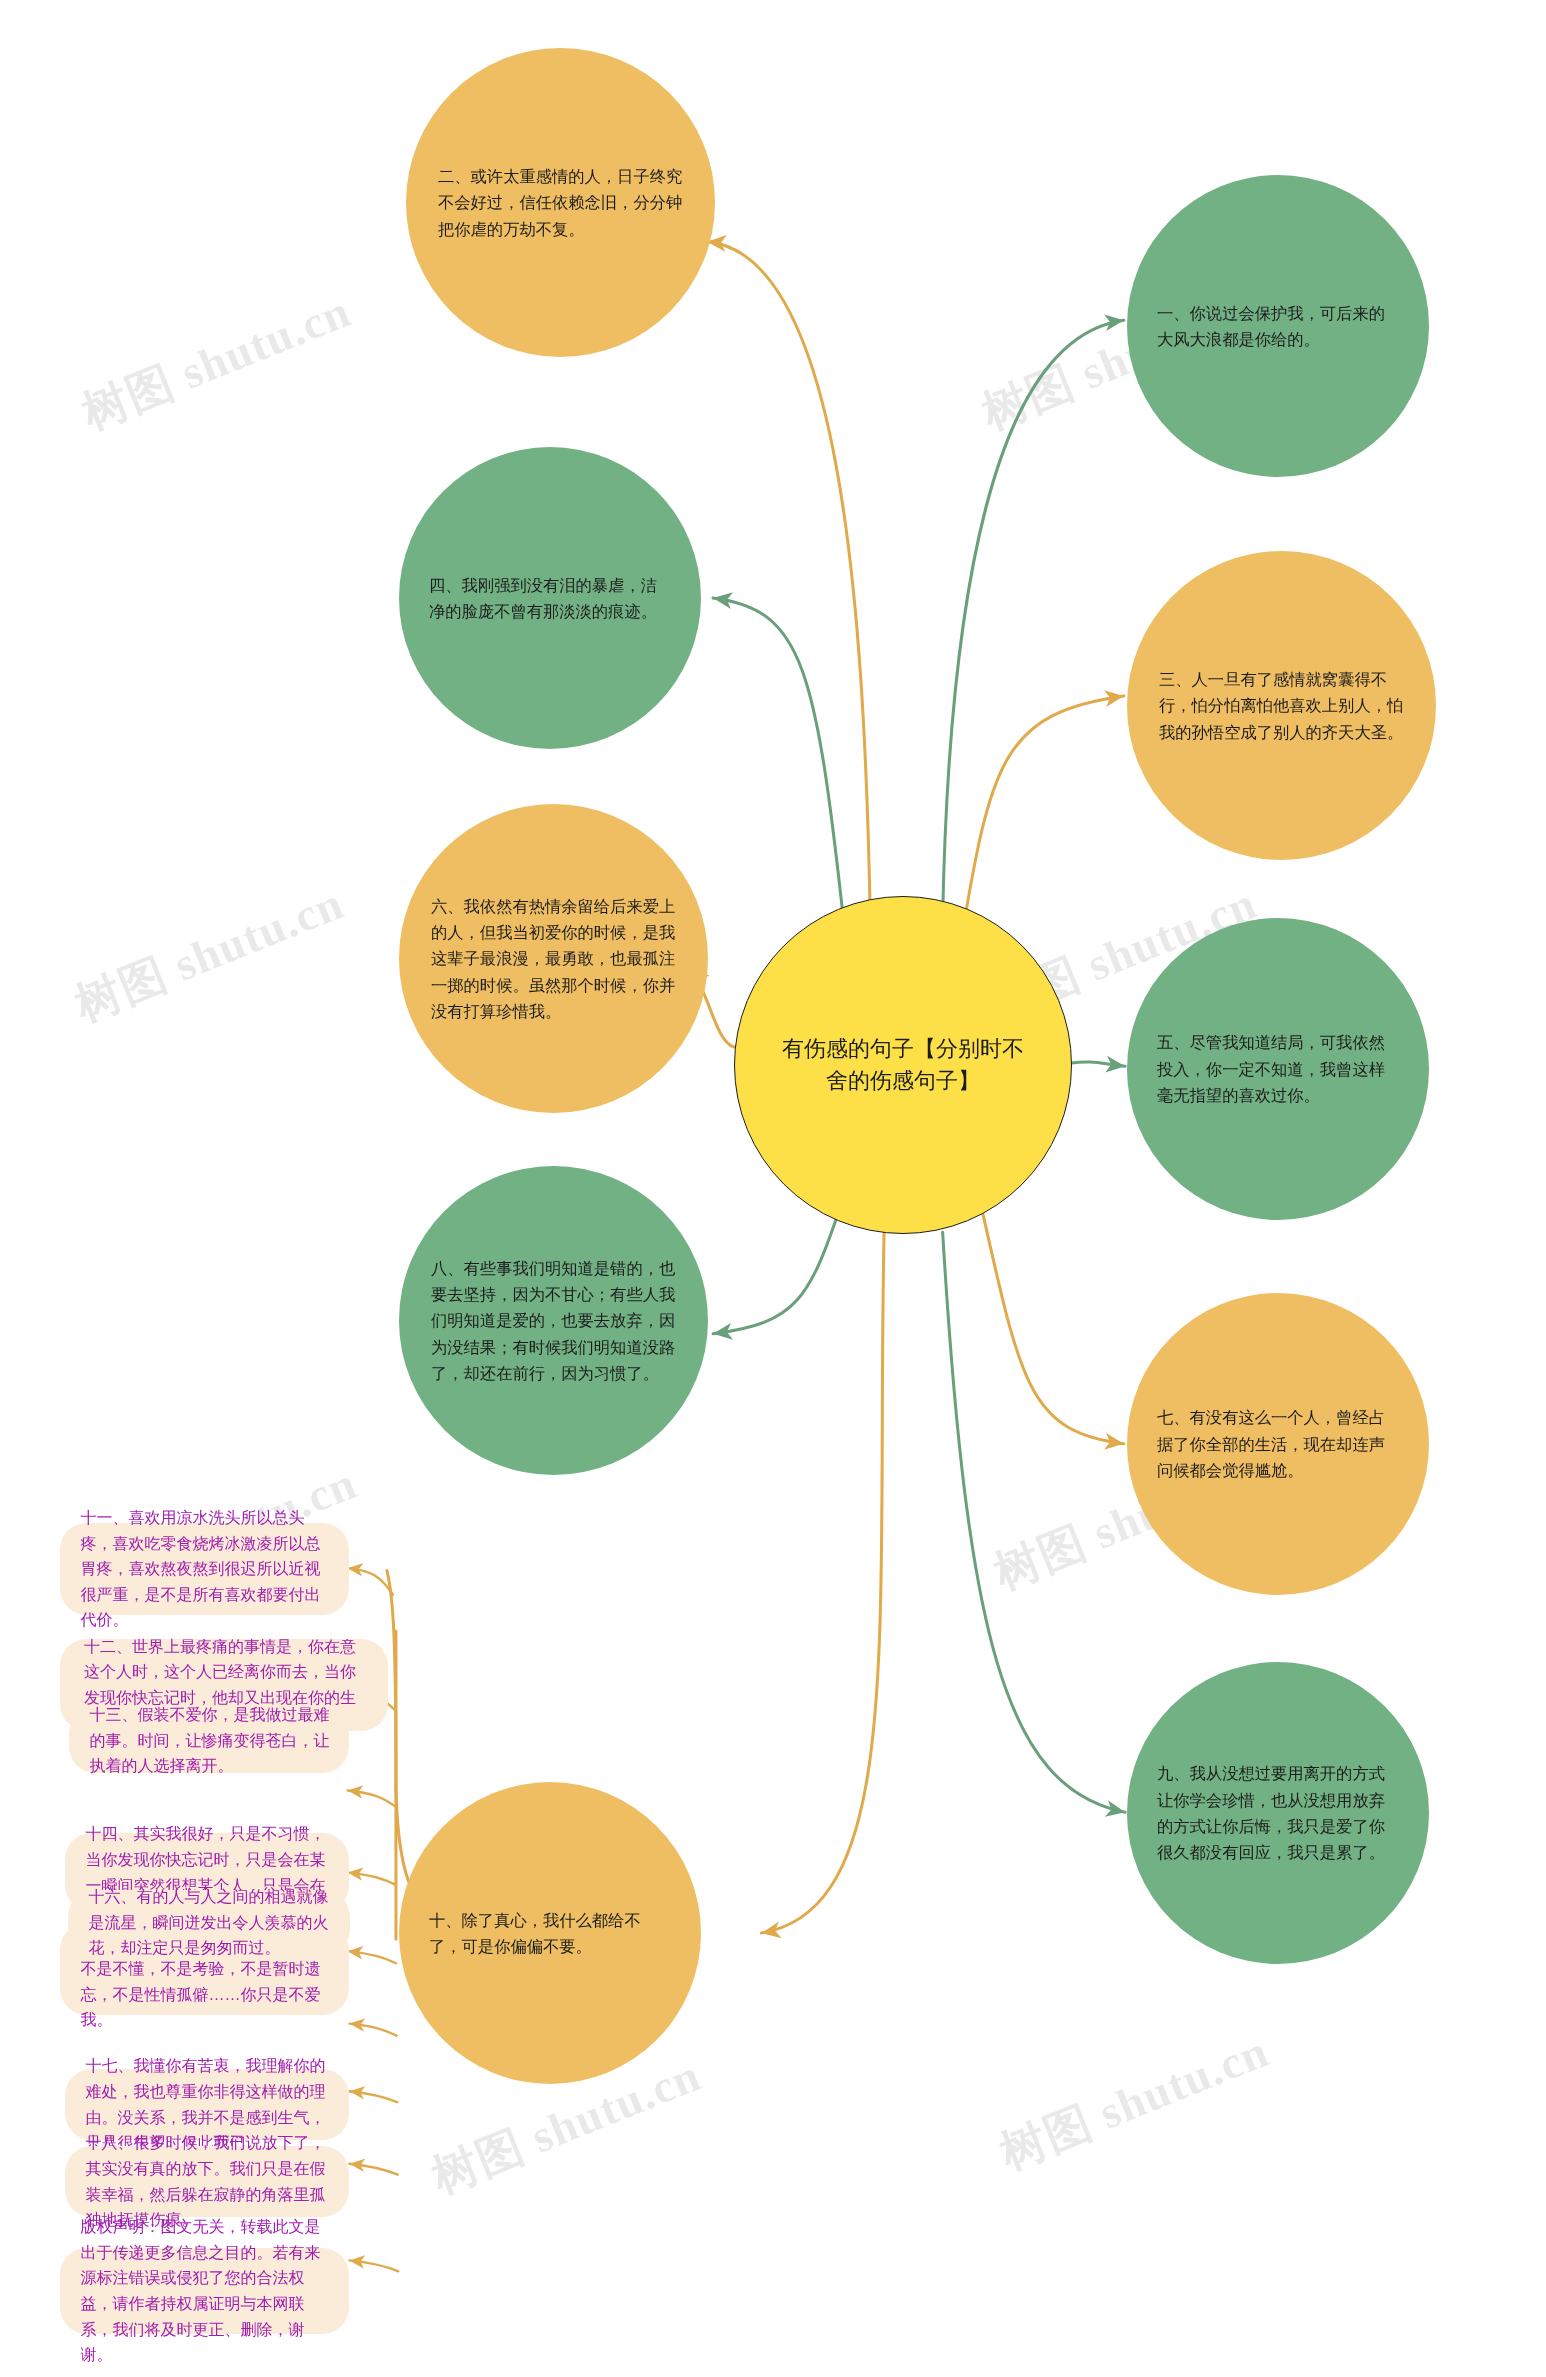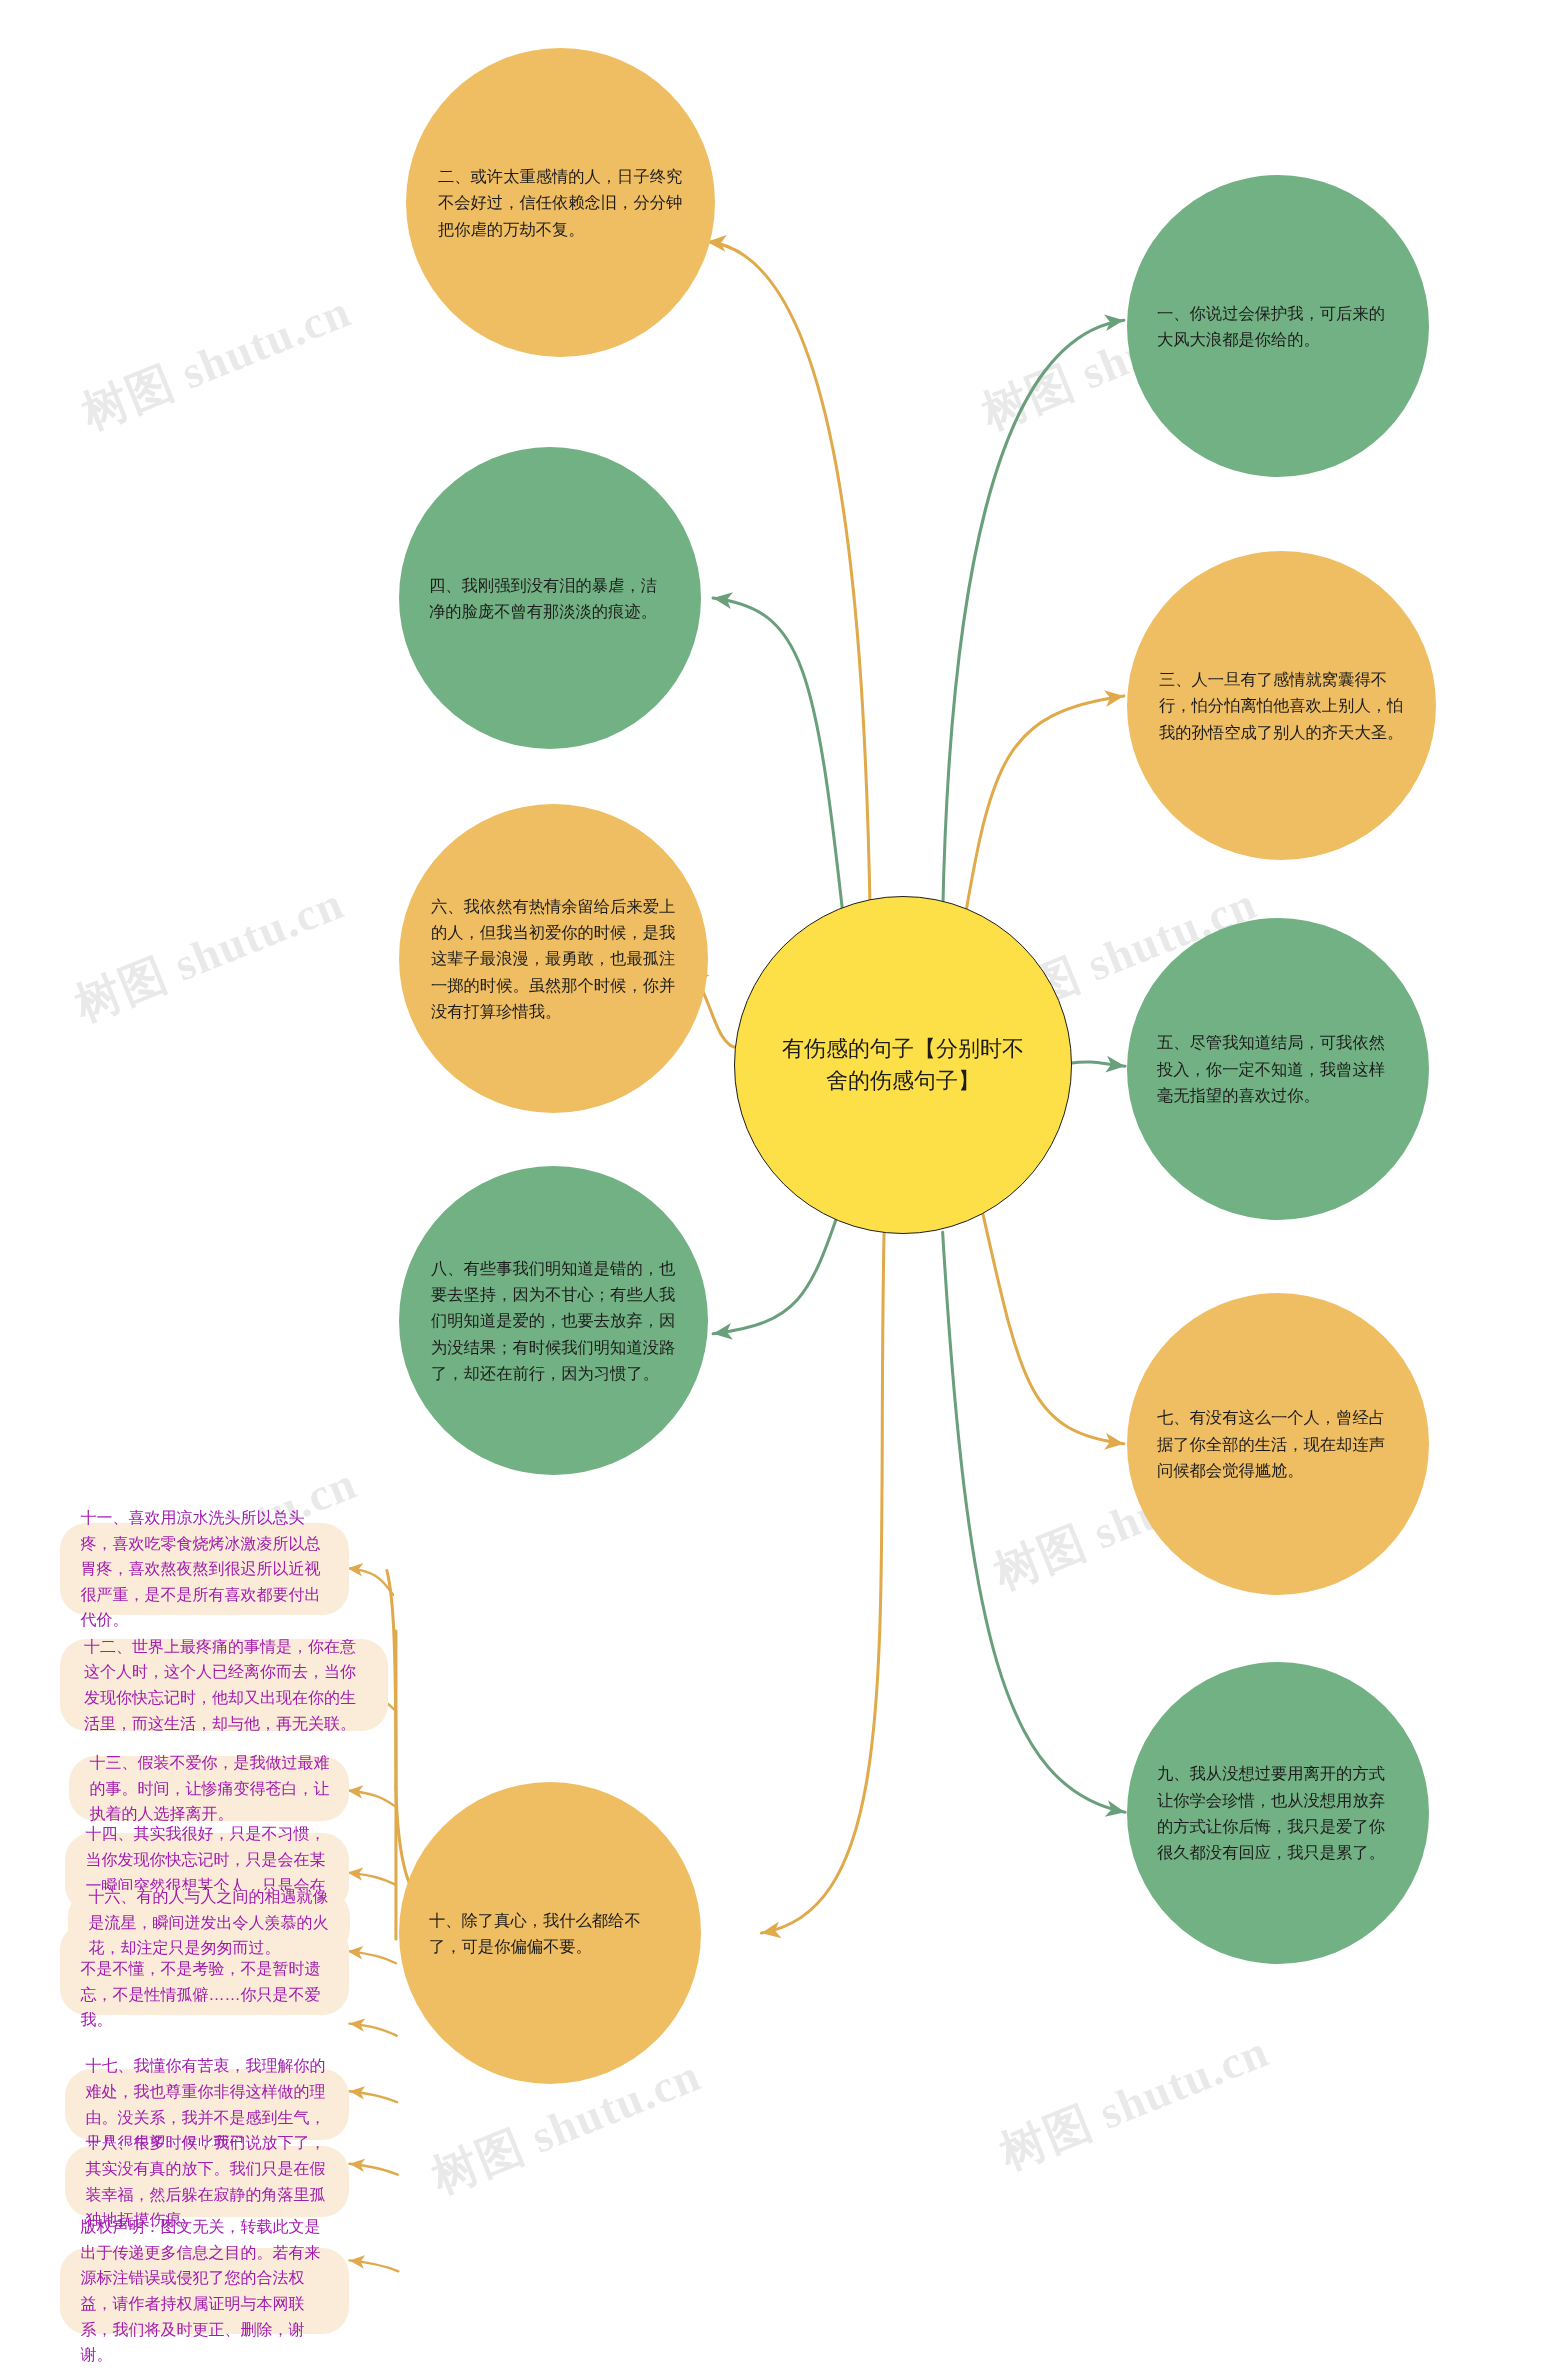--- a/index.html
+++ b/index.html
@@ -196,21 +196,21 @@
   </div>
 
   <div class="pill" style="left:60px;top:1523px;width:289px;height:92px;">
     <div class="ptext">十一、喜欢用凉水洗头所以总头疼，喜欢吃零食烧烤冰激凌所以总胃疼，喜欢熬夜熬到很迟所以近视很严重，是不是所有喜欢都要付出代价。</div>
   </div>
 
   <div class="pill" style="left:60px;top:1639px;width:328px;height:92px;padding-left:24px;">
     <div class="ptext">十二、世界上最疼痛的事情是，你在意这个人时，这个人已经离你而去，当你发现你快忘记时，他却又出现在你的生活里，而这生活，却与他，再无关联。</div>
   </div>
 
-  <div class="pill" style="left:69px;top:1756px;width:280px;height:65px;">
+  <div class="pill" style="left:69px;top:1708px;width:280px;height:65px;">
     <div class="ptext">十三、假装不爱你，是我做过最难的事。时间，让惨痛变得苍白，让执着的人选择离开。</div>
   </div>
 
   <div class="pill" style="left:65px;top:1833px;width:284px;height:79px;">
     <div class="ptext">十四、其实我很好，只是不习惯，当你发现你快忘记时，只是会在某一瞬间突然很想某个人，只是会在听到某一句熟悉的话时很难过。</div>
   </div>
 
   <div class="pill" style="left:60px;top:1923px;width:289px;height:92px;">
     <div class="ptext">十五、你忍心让我孤独，看我为你受苦的原因，不是忙，不是疏忽，不是不懂，不是考验，不是暂时遗忘，不是性情孤僻……你只是不爱我。</div>
   </div>

